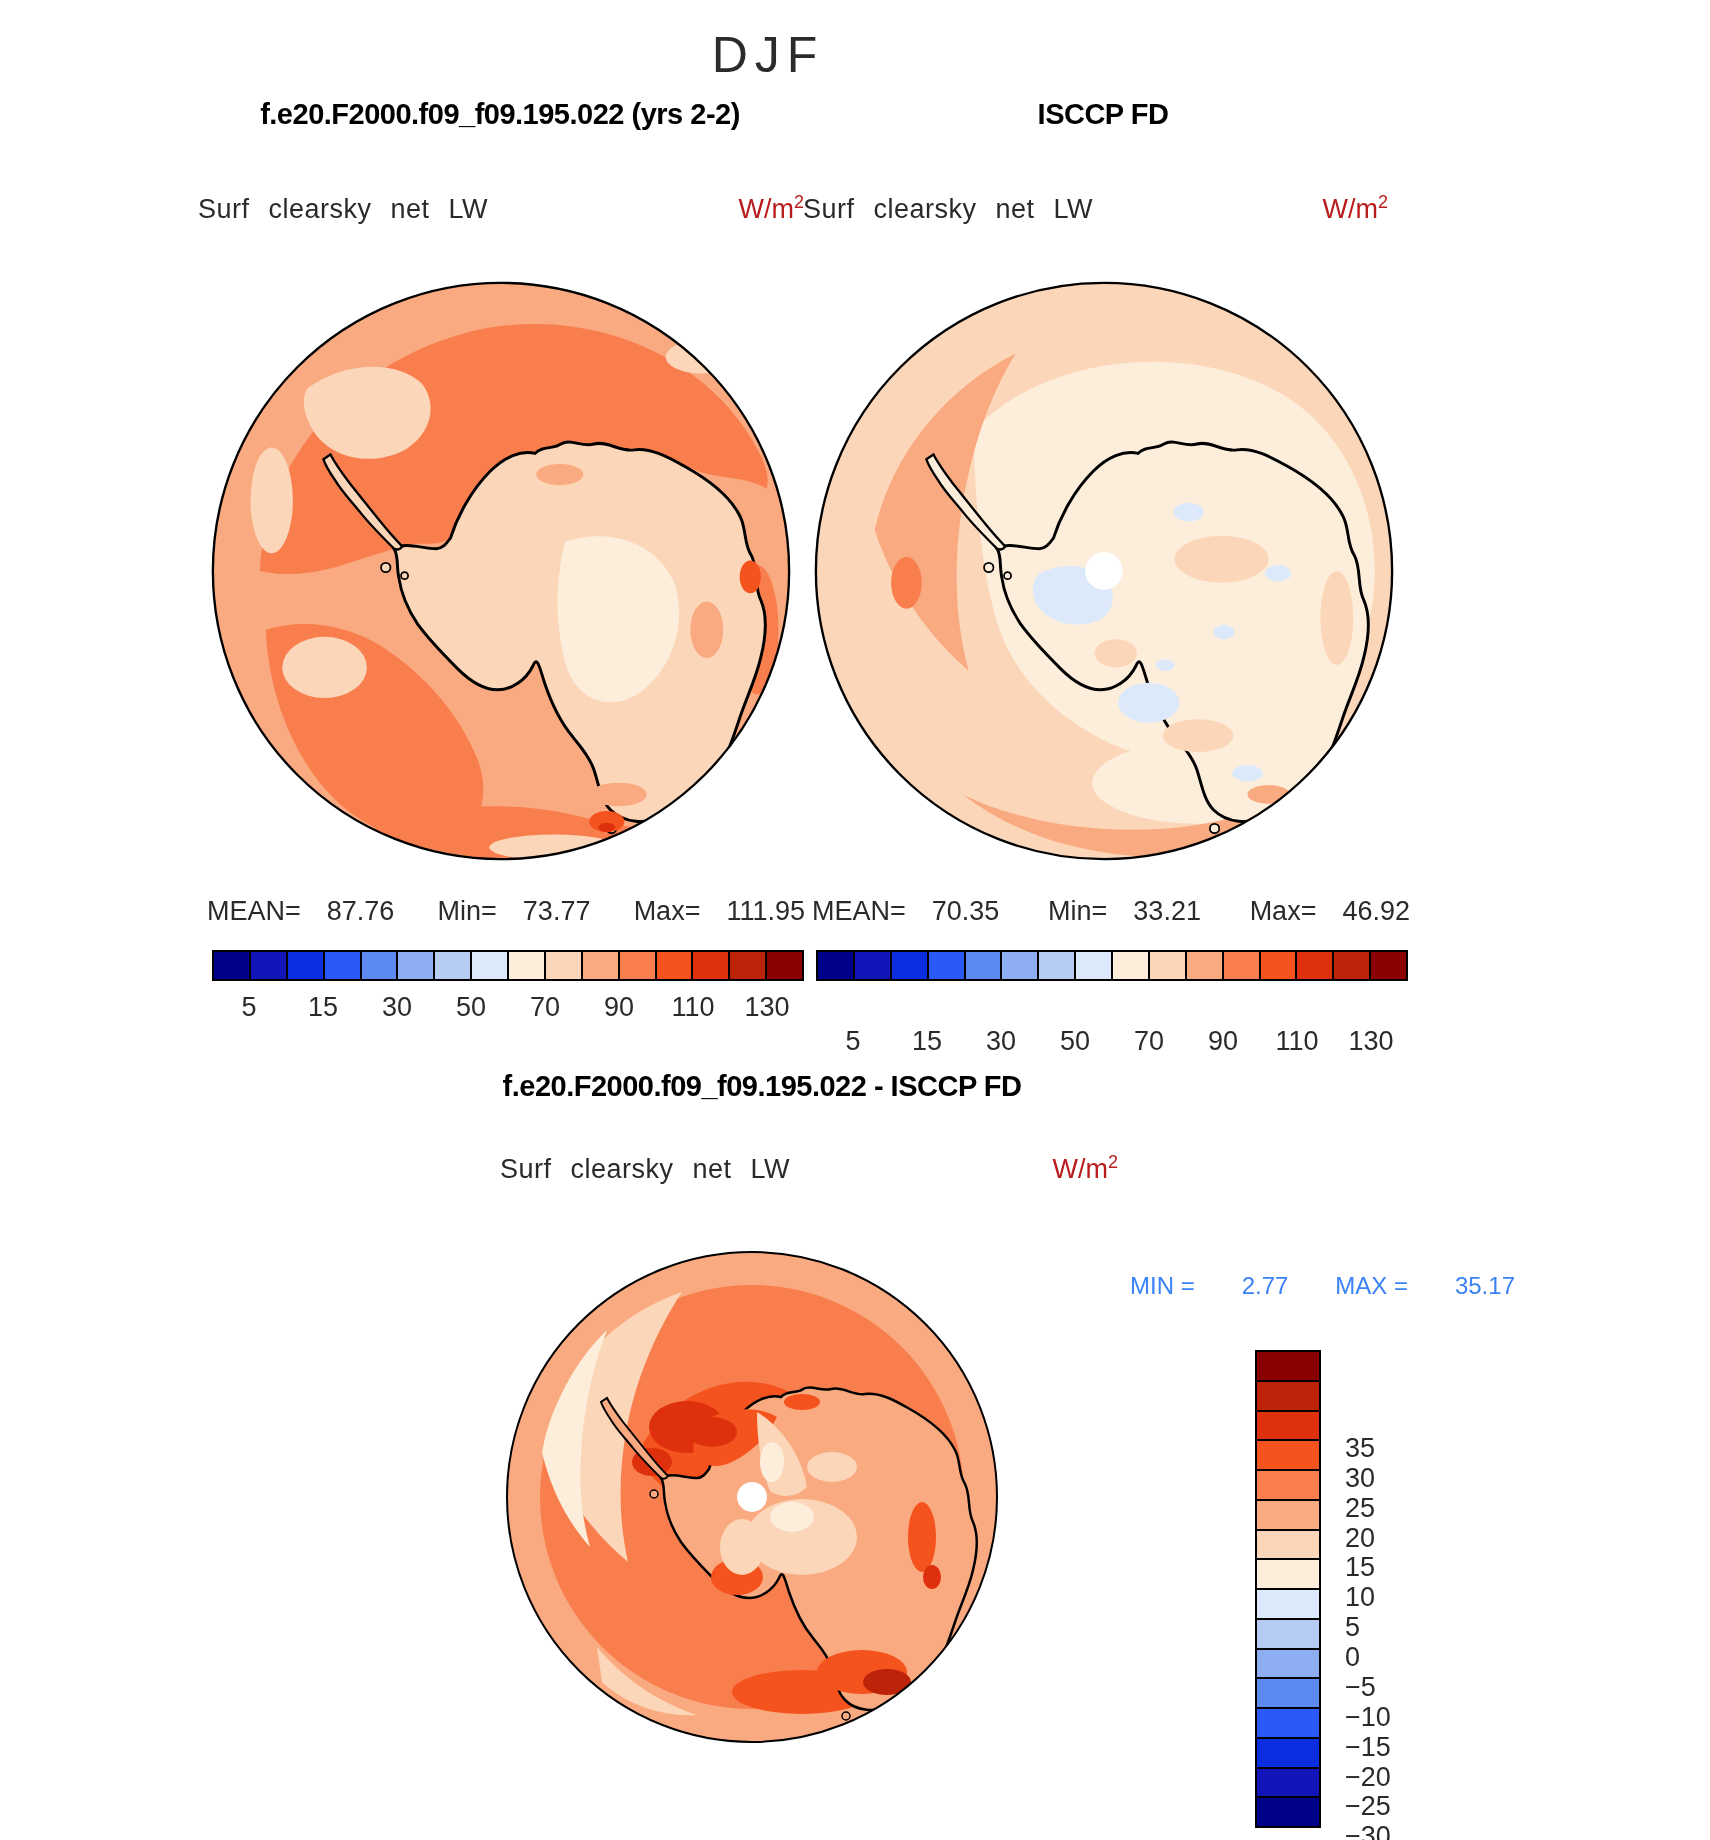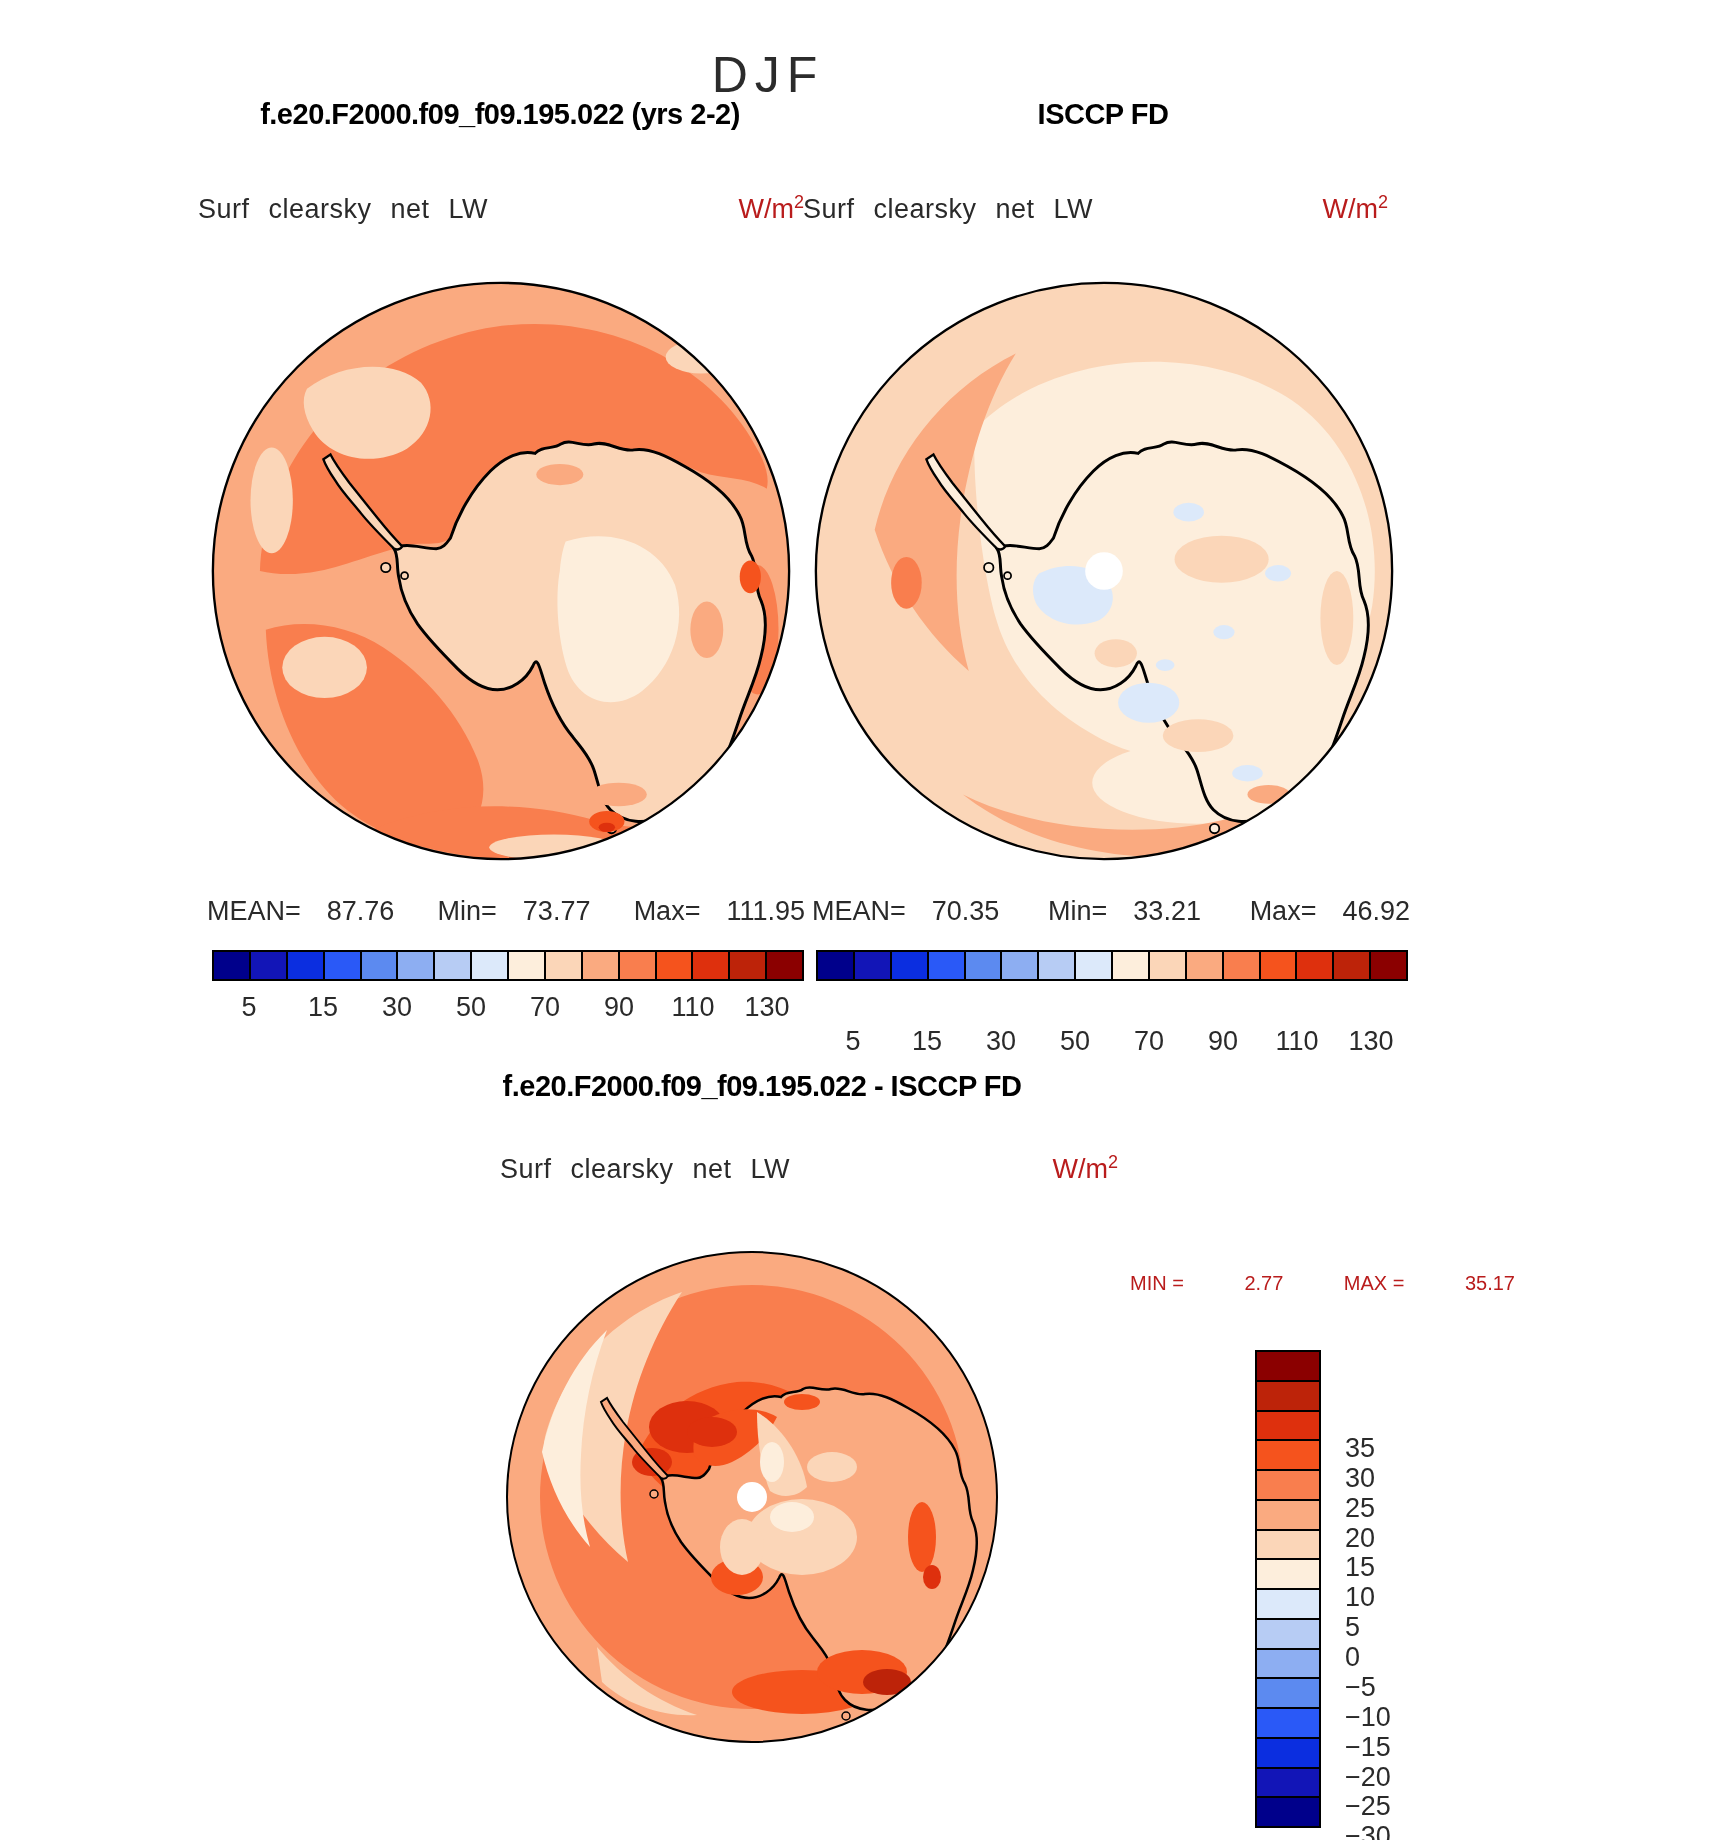--- a/index.html
+++ b/index.html
@@ -21,37 +21,37 @@
   .cbar{display:flex;height:31px;}
   .cbar .cell{flex:1;border:2px solid #000;margin-left:-2px;}
   .cbar .cell:first-child{margin-left:0;}
   .tickrow{position:relative;height:34px;font-size:27px;color:#2a2a2a;}
   .tickrow span{position:absolute;transform:translateX(-50%);top:0;}
   .vbar{display:flex;flex-direction:column;}
   .vbar .vcell{flex:1;border:2px solid #000;margin-top:-2px;}
   .vbar .vcell:first-child{margin-top:0;}
   .vlabs{position:relative;font-size:27px;color:#2a2a2a;}
   .vlabs span{position:absolute;left:0;transform:translateY(-50%);white-space:nowrap;}
-  .minmax-row{display:flex;font-size:20px;color:#b91c1c;}
+  .minmax-row{display:flex;font-size:24px;color:#3b82f6;}
   svg{display:block;}
 </style>
 </head>
 <body>
 
 <svg width="0" height="0" style="position:absolute" aria-hidden="true">
   <defs>
     <clipPath id="mapclip">
         <circle cx="250" cy="250" r="245"></circle>
       </clipPath>
     <path id="coast" d="M207,222 C213,203 225,181 241,165 C253,153 267,147 279,150 C285,143 295,147 301,142 C309,137 319,145 329,142 C341,139 351,149 363,147 C377,145 392,153 406,161 C424,171 444,185 453,203 C459,214 456,226 463,237 C469,249 465,263 471,275 C477,289 475,307 471,323 C467,341 459,357 453,375 C447,393 441,411 431,427 C421,443 405,453 389,459 C373,465 355,465 343,453 C335,445 333,431 329,419 C325,407 317,399 311,391 C301,379 293,363 287,345 C283,333 281,321 277,331 C271,343 259,351 247,351 C235,351 223,343 213,333 C201,321 189,309 179,295 C171,283 165,269 163,255 C161,245 163,237 159,231 C169,225 183,231 195,231 C201,231 204,226 207,222 Z"></path>
     <path id="pen" d="M159,231 C149,221 139,211 131,201 C123,191 115,183 109,173 C105,167 101,161 99,155 L105,151 C109,159 115,167 121,175 C129,185 137,195 145,205 C153,215 160,223 166,229 C164,232 161,232 159,231 Z"></path>
   </defs>
 </svg>
 
-<div class="abs center main-title" style="left:468px;top:26px;width:600px;margin-top:20px;">DJF</div>
+<div class="abs center main-title" style="left:468px;top:26px;width:600px;">DJF</div>
 
 <div class="abs center panel-title" style="left:160px;top:98px;width:680px;">f.e20.F2000.f09_f09.195.022 (yrs 2-2)</div>
 
 <div class="abs center panel-title" style="left:803px;top:98px;width:600px;text-align:center;">ISCCP FD</div>
 
 <div class="abs field-row" style="left:198px;top:192px;width:606px;">
   <span class="field-label">Surf clearsky net LW</span>
   <span class="unit"><span>W/m</span><sup>2</sup></span>
 </div>
 <div class="abs field-row" style="left:803px;top:192px;width:585px;">

